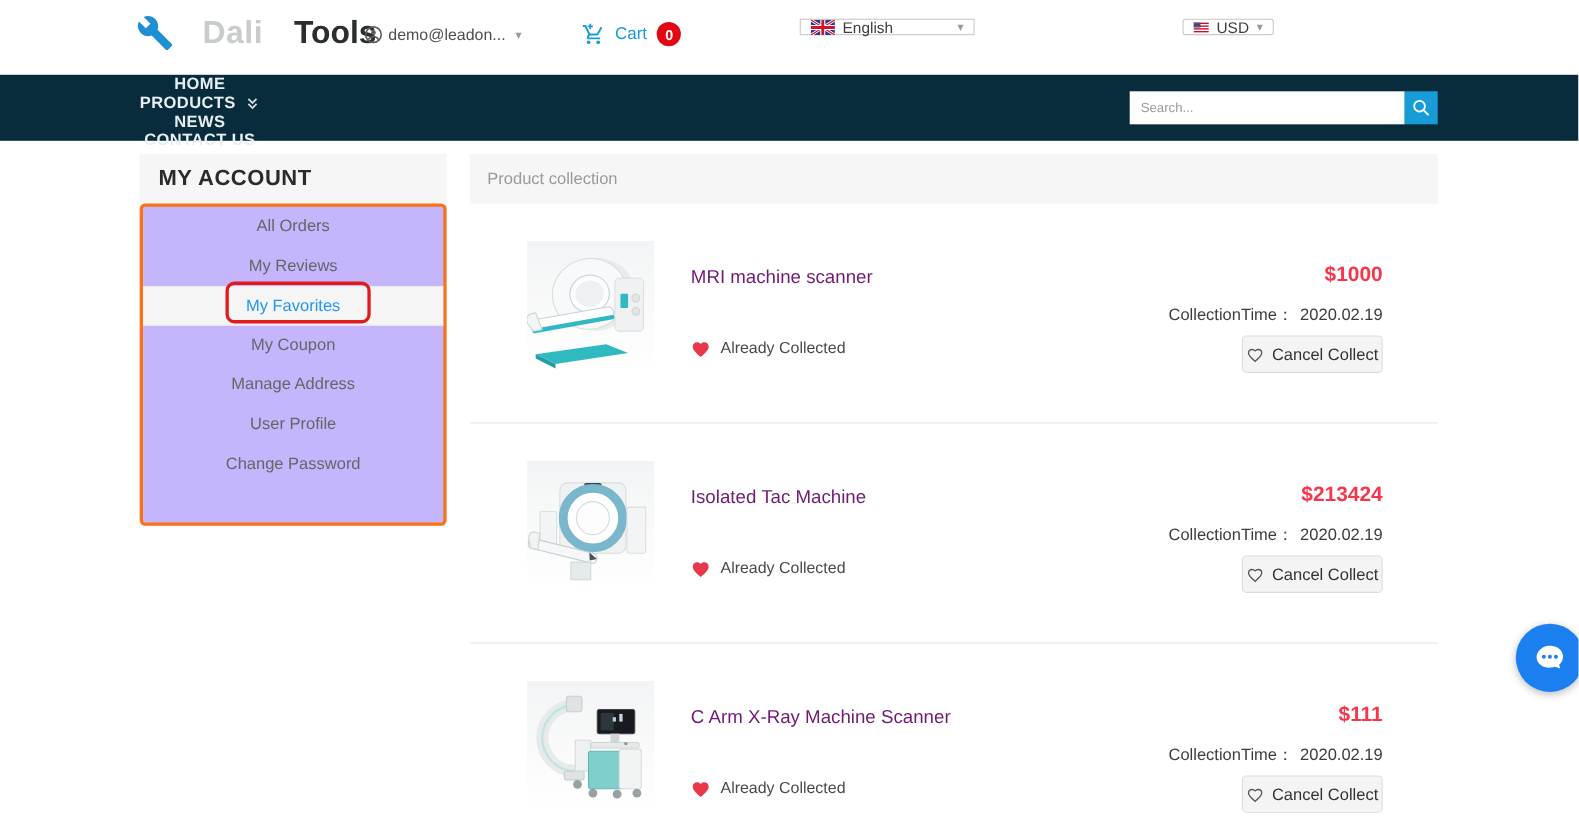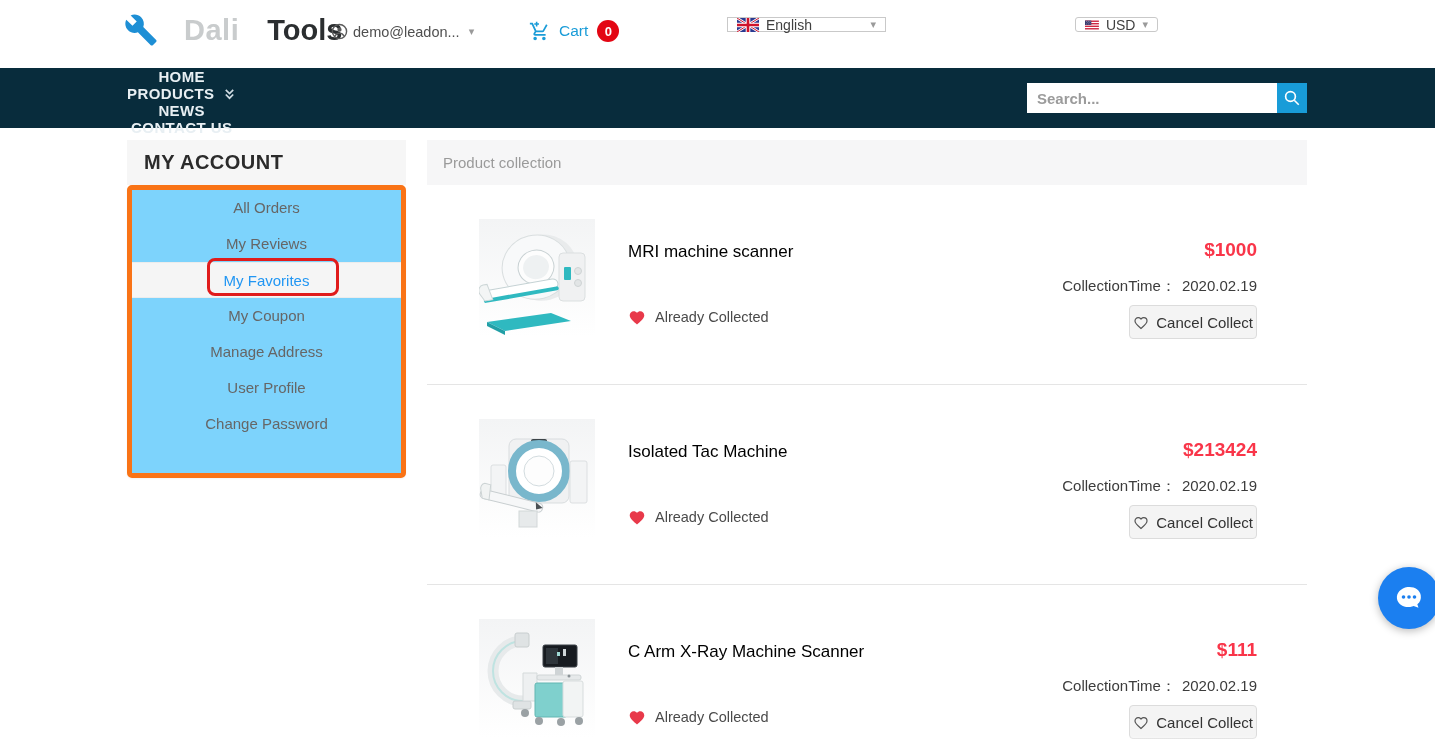--- a/index.html
+++ b/index.html
@@ -25,39 +25,39 @@
   .selbox.cur  { left:1075px; width:83px; border-radius:3px; }
   .selbox .caret { margin-left:auto; }
   .flag { display:block; }
 
   
   .navbar { position:absolute; left:0; top:68px; width:1435px; height:60px; background:#082c3c; }
   .nav-items { position:absolute; left:127px; top:0; height:60px; display:flex; align-items:center;flex-direction:column; }
   .nav-item { color:#e8eff3; font-size:15px; font-weight:bold; letter-spacing:0.4px; margin-right:27px; display:flex; align-items:center; gap:9px; cursor:pointer; }
   .nav-item svg { margin-top:2px; }
   .searchwrap { position:absolute; left:1027px; top:15px; height:30px; display:flex; }
-  .searchwrap input { width:250px; height:30px; border:none; outline:none; padding:0 10px; font-size:15px; color:#555; font-family:"Liberation Sans",sans-serif; background:#fff;font-weight:bold; }
+  .searchwrap input { width:250px; height:30px; border:none; outline:none; padding:0 10px; font-size:12px; color:#555; font-family:"Liberation Sans",sans-serif; background:#fff; }
   .searchwrap input::placeholder { color:#9b9b9b; }
   .search-btn { width:30px; height:30px; background:#189cd8; border:none; display:flex; align-items:center; justify-content:center; cursor:pointer; }
 
   
   .sidebar { position:absolute; left:127px; top:140px; width:279px; }
   .sidebar-header { height:45px; background:#f6f6f6; display:flex; align-items:center; padding-left:17px; font-size:20px; font-weight:bold; color:#2b2b2b; letter-spacing:0.5px; }
-  .sidebar-panel { position:relative; margin-top:0; height:293px; background:#7dd3fc; border:5px solid #f97316; border-radius:5px; box-shadow:0 1px 2px rgba(0,0,0,0.05); overflow:visible; }
+  .sidebar-panel { position:relative; margin-top:0; height:293px; background:#c4b5fd; border:3px solid #f97316; border-radius:5px; box-shadow:0 1px 2px rgba(0,0,0,0.05); overflow:visible; }
   .sidebar-item { height:36px; line-height:36px; text-align:center; font-size:15px; color:#666; cursor:pointer; }
   .sidebar-item.active { background:#f5f5f5; color:#2196f3; border-top:1px solid #ececec; border-bottom:1px solid #ececec; }
   .annotation-box { position:absolute; left:75px; top:68px; width:132px; height:38px; border:3px solid #e01b1b; border-radius:8px; pointer-events:none; }
 
   
   .main { position:absolute; left:427px; top:140px; width:880px; }
   .main-banner { height:45px; background:#f6f6f7; display:flex; align-items:center; padding-left:16px; font-size:15px; color:#9a9a9a; }
   .product-row { position:relative; height:200px; }
   .product-row.sep { border-bottom:1px solid #e5e5e5; }
   .p-img { position:absolute; left:52px; top:34px; width:116px; height:118px; cursor:pointer; }
-  .p-title { position:absolute; left:201px; top:57px; font-size:17px; color:#000000; cursor:pointer; }
+  .p-title { position:absolute; left:201px; top:57px; font-size:17px; color:#701a75; cursor:pointer; }
   .p-collected { position:absolute; left:201px; top:124px; display:flex; align-items:center; gap:9px; font-size:14.5px; color:#4a4a4a; }
   .p-price { position:absolute; right:50px; top:54px; font-size:19px; font-weight:bold; color:#f93549; }
   .p-time { position:absolute; right:50px; top:92px; font-size:15px; color:#3c3c3c; }
   .p-time .tv { margin-left:6px; }
   .p-cancel { position:absolute; right:50px; top:120px; height:34px; padding:0 3px; background:#f4f4f4; border:1px solid #dcdcdc; border-radius:4px; display:flex; align-items:center; gap:7px; font-size:15px; color:#333; cursor:pointer; font-family:"Liberation Sans",sans-serif; }
 
   
   .chat-btn { position:absolute; left:1378px; top:567px; width:62px; height:62px; border-radius:50%; background:#1b7ff0; box-shadow:0 2px 8px rgba(0,0,0,0.28); display:flex; align-items:center; justify-content:center; cursor:pointer; }
   .bottom-fade { position:absolute; left:0; bottom:0; width:1435px; height:12px; background:linear-gradient(rgba(255,255,255,0),rgba(255,255,255,0.85)); pointer-events:none; }
 </style>

